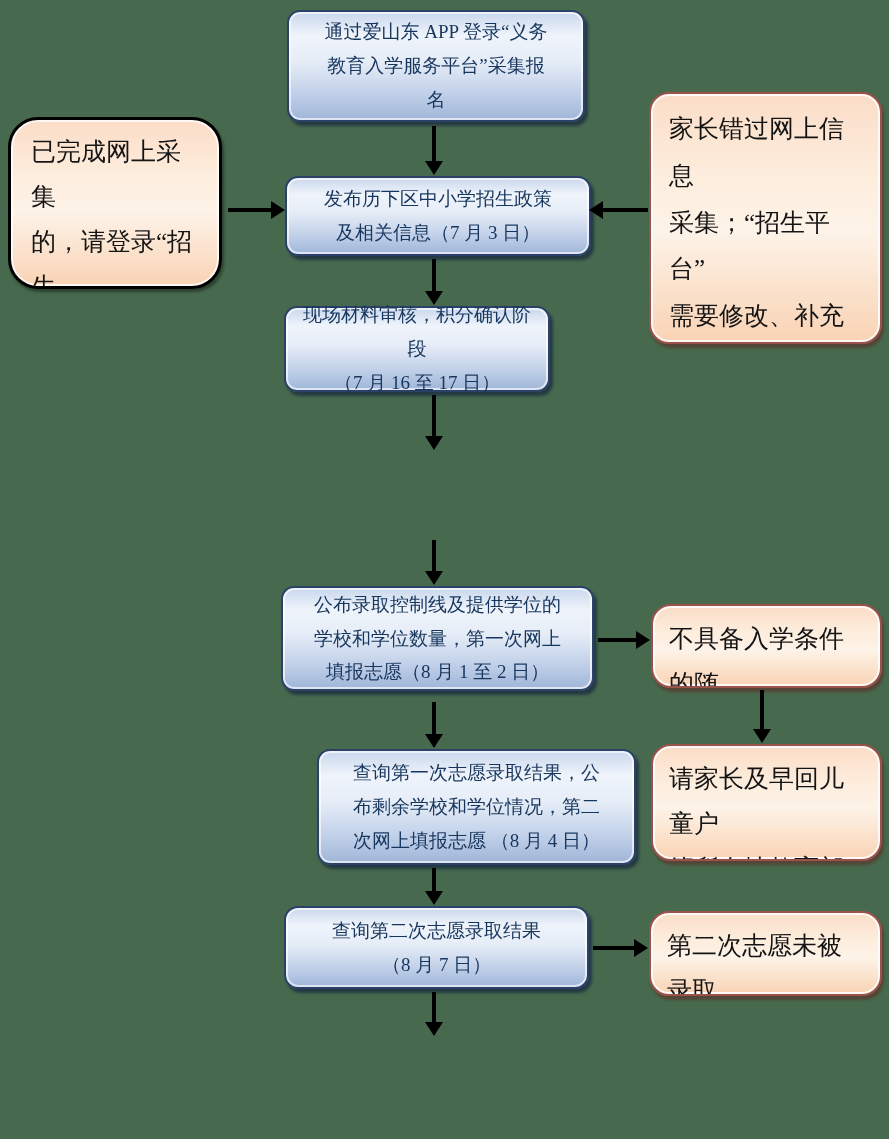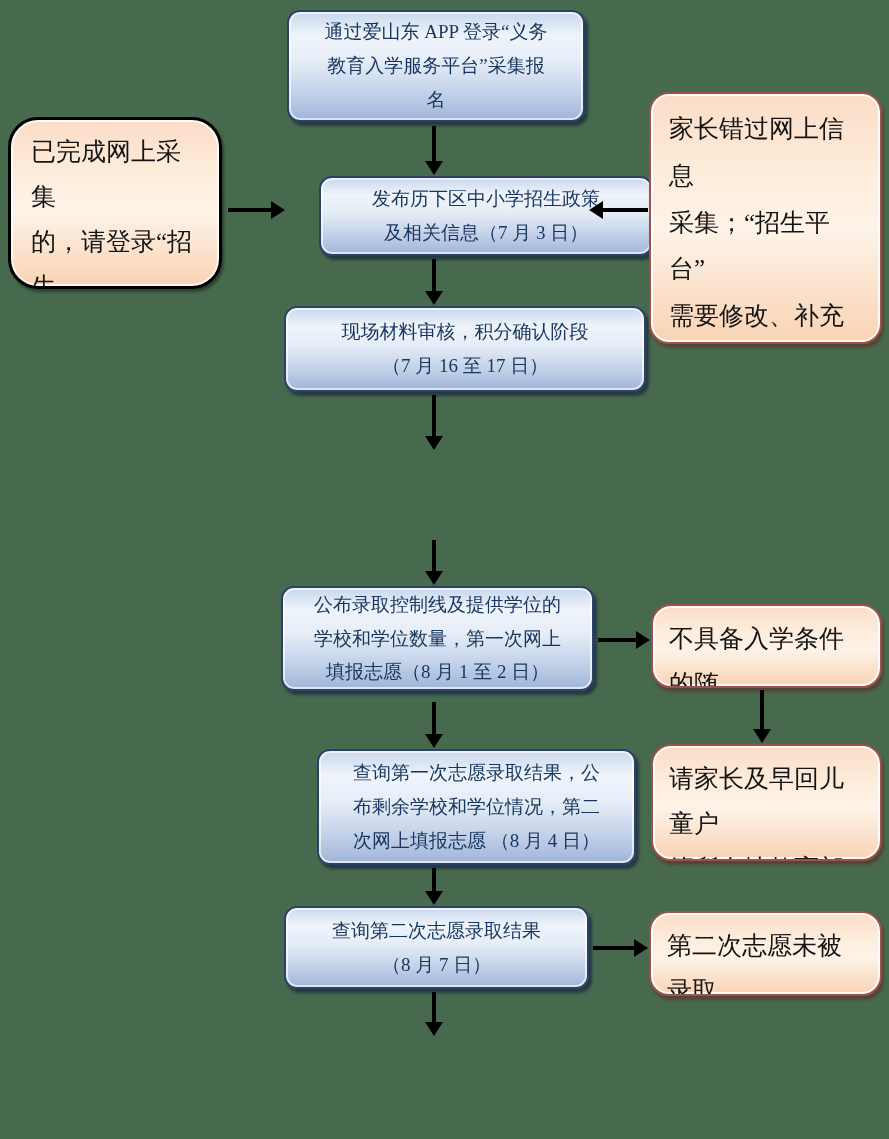--- a/index.html
+++ b/index.html
@@ -80,36 +80,36 @@
 </style>
 </head>
 <body>
 
 <div class="stage">
 
   <div class="process" style="left:287px;top:10px;width:298px;height:112px;">通过爱山东 APP 登录“义务
 教育入学服务平台”采集报
 名</div>
 
-  <div class="process" style="left:285px;top:176px;width:334px;height:80px;margin-left:34px;">发布历下区中小学招生政策
+  <div class="process" style="left:285px;top:176px;width:306px;height:80px;">发布历下区中小学招生政策
 及相关信息（7 月 3 日）</div>
 
-  <div class="process" style="left:284px;top:306px;width:362px;height:86px;">现场材料审核，积分确认阶段
+  <div class="process" style="left:284px;top:306px;width:266px;height:86px;">现场材料审核，积分确认阶段
 （7 月 16 至 17 日）</div>
 
 
   <div class="process" style="left:281px;top:586px;width:313px;height:105px;">公布录取控制线及提供学位的
 学校和学位数量，第一次网上
 填报志愿（8 月 1 至 2 日）</div>
 
   <div class="process" style="left:277px;top:749px;width:319px;height:116px;margin-left:40px;">查询第一次志愿录取结果，公
 布剩余学校和学位情况，第二
 次网上填报志愿 （8 月 4 日）</div>
 
-  <div class="process" style="left:284px;top:906px;width:305px;height:83px;">查询第二次志愿录取结果
+  <div class="process" style="left:284px;top:906px;width:305px;height:83px;border-radius:14px;">查询第二次志愿录取结果
 （8 月 7 日）</div>
 
 
   <div class="note note-left" style="left:8px;top:117px;width:214px;height:172px;">已完成网上采集
 的，请登录“招生
 平台”预约入学材
 料现场审核网点
 （7 月 11 至 12 日）</div>
 
   <div class="note note-right note-tall" style="left:649px;top:92px;width:233px;height:252px;">家长错过网上信息

